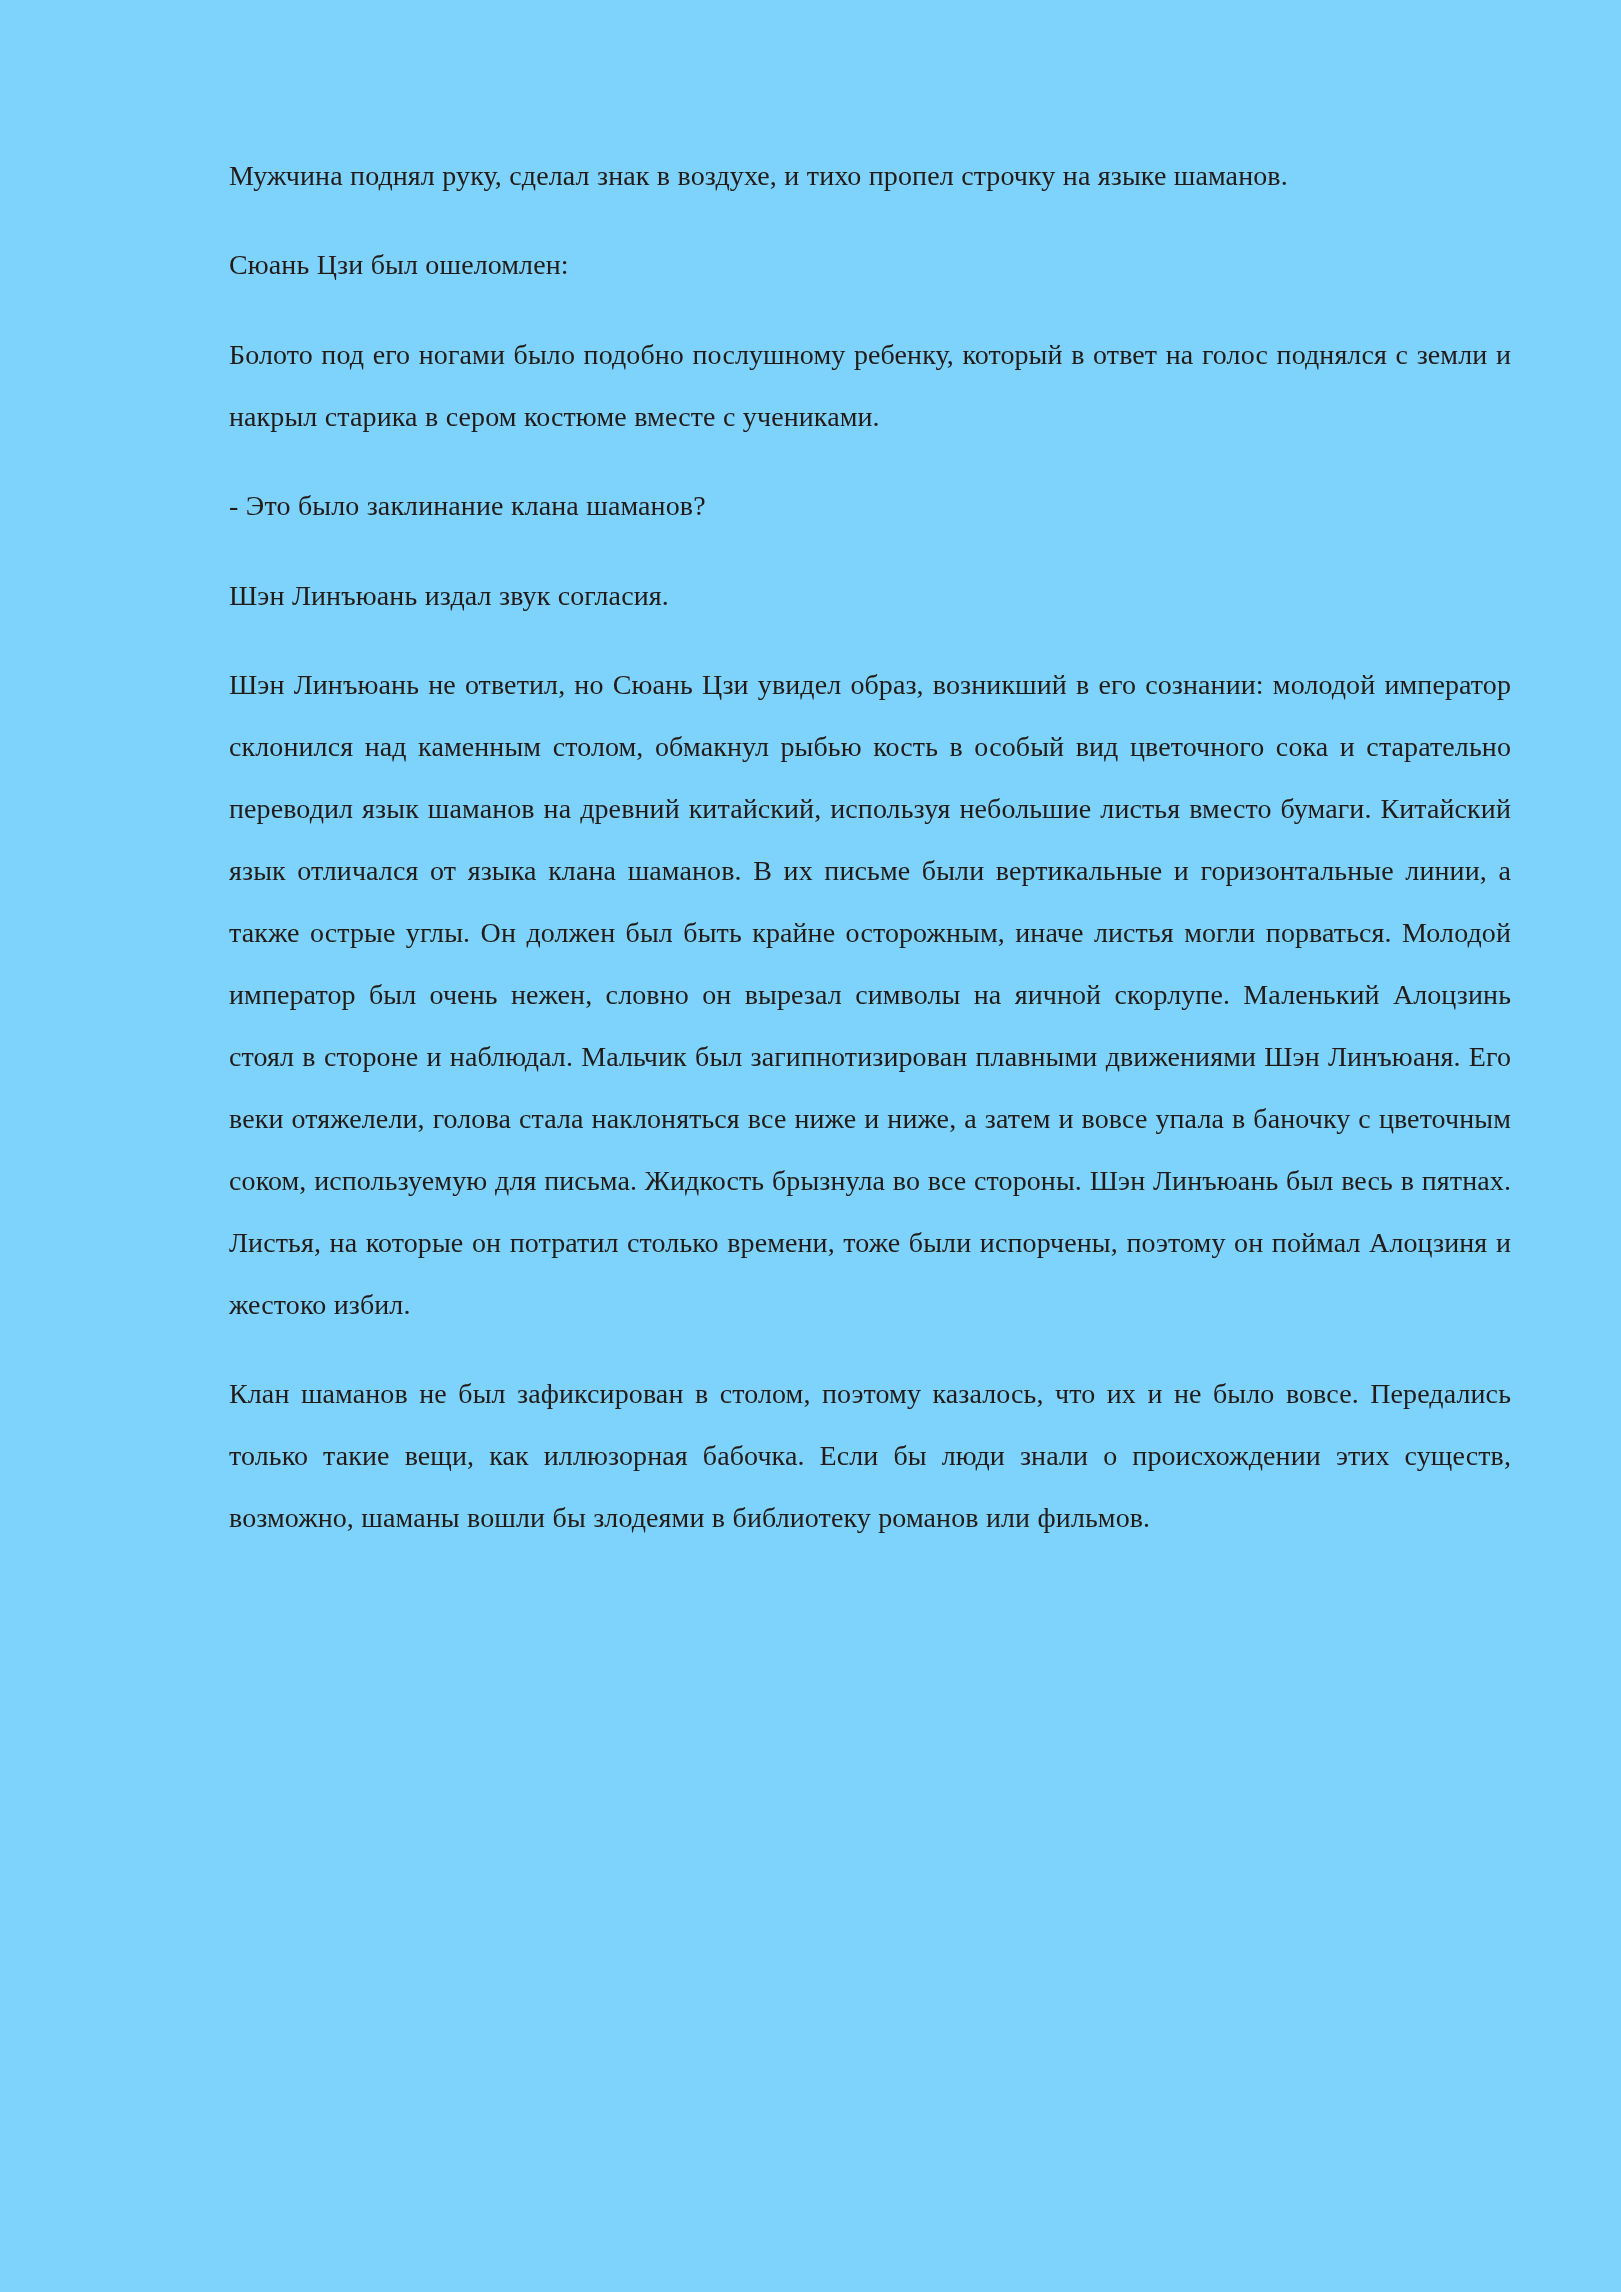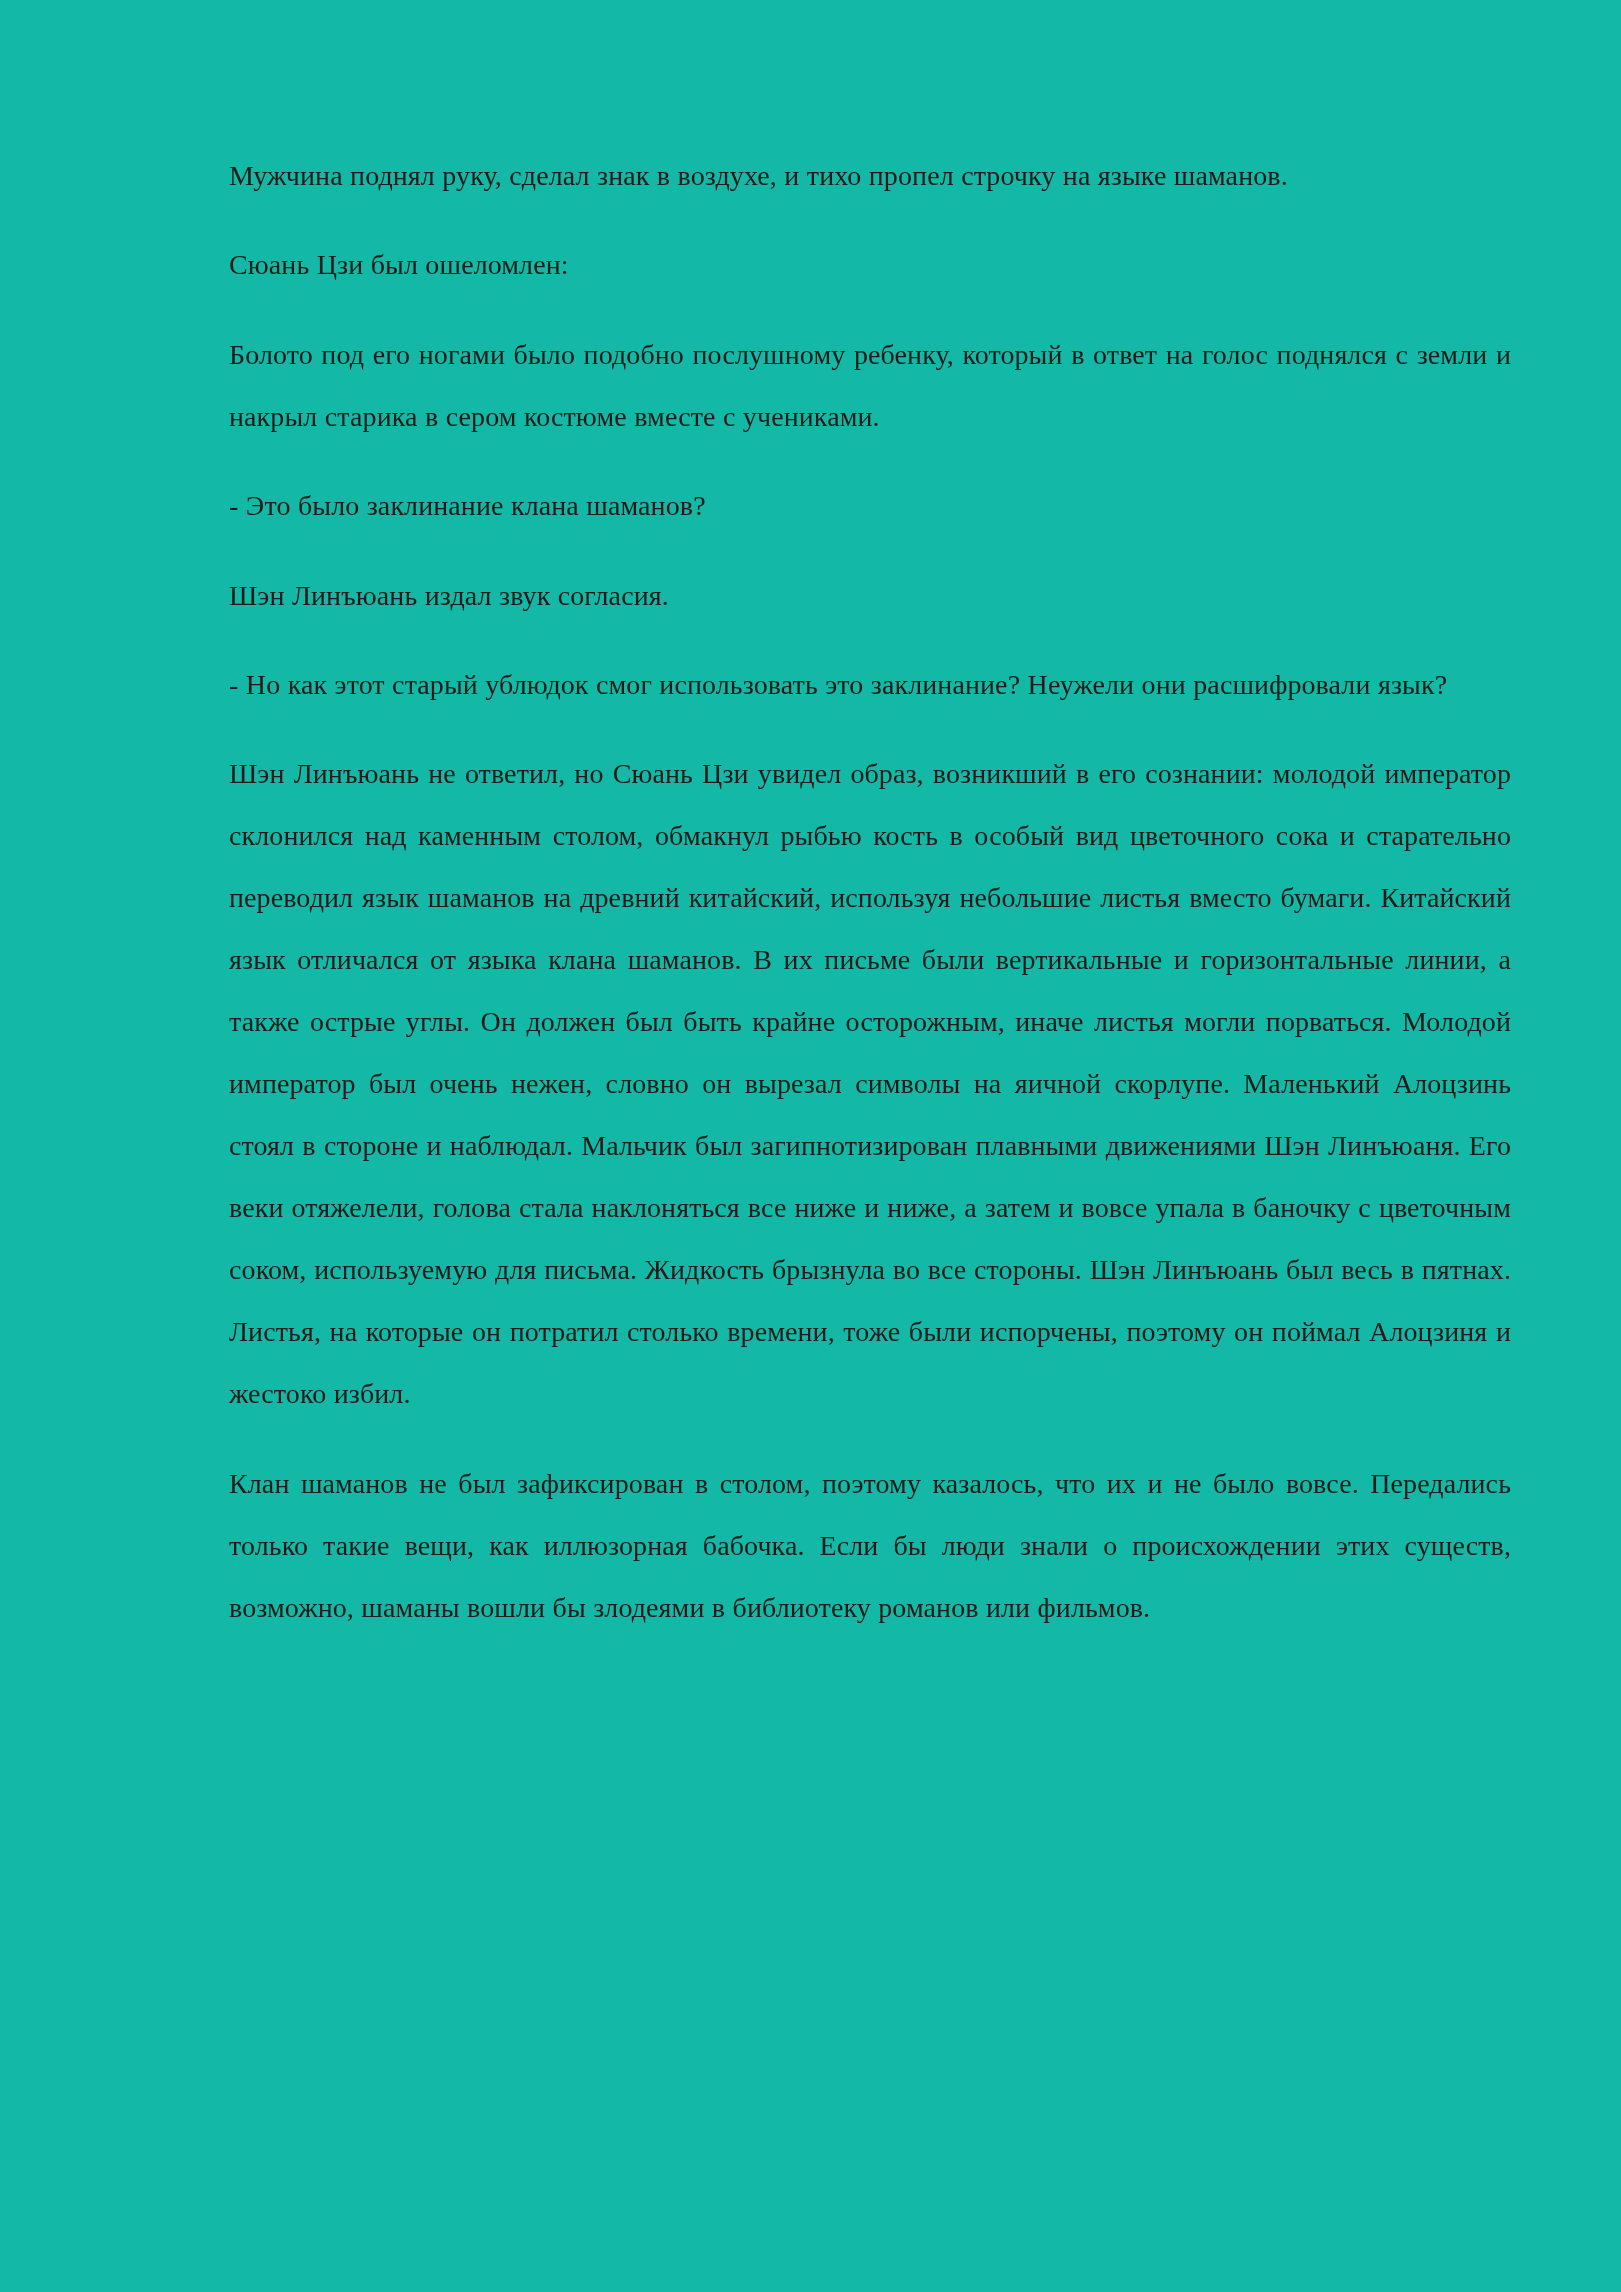--- a/index.html
+++ b/index.html
@@ -12,21 +12,21 @@
     height: 2293px;
     background: #fae5d8;
     font-family: "Liberation Serif", "DejaVu Serif", serif;
     color: #231b18;
     overflow: hidden;
   }
   .page {
     position: relative;
     width: 1621px;
     height: 2293px;
-    background: #14b8a6;
+    background: #7dd3fc;
     box-sizing: border-box;
   }
   .content {
     position: absolute;
     left: 229px;
     top: 145px;
     width: 1282px;
   }
   .para {
     font-size: 28px;
@@ -45,18 +45,17 @@
 </head>
 <body>
 
 <div class="page">
   <div class="content">
     <p class="para">Мужчина поднял руку, сделал знак в воздухе, и тихо пропел строчку на языке шаманов.</p>
     <p class="para">Сюань Цзи был ошеломлен:</p>
     <p class="para">Болото под его ногами было подобно послушному ребенку, который в ответ на голос поднялся с земли и накрыл старика в сером костюме вместе с учениками.</p>
     <p class="para">- Это было заклинание клана шаманов?</p>
     <p class="para">Шэн Линъюань издал звук согласия.</p>
-    <p class="para">- Но как этот старый ублюдок смог использовать это заклинание? Неужели они расшифровали язык?</p>
     <p class="para">Шэн Линъюань не ответил, но Сюань Цзи увидел образ, возникший в его сознании: молодой император склонился над каменным столом, обмакнул рыбью кость в особый вид цветочного сока и старательно переводил язык шаманов на древний китайский, используя небольшие листья вместо бумаги. Китайский язык отличался от языка клана шаманов. В их письме были вертикальные и горизонтальные линии, а также острые углы. Он должен был быть крайне осторожным, иначе листья могли порваться. Молодой император был очень нежен, словно он вырезал символы на яичной скорлупе. Маленький Алоцзинь стоял в стороне и наблюдал. Мальчик был загипнотизирован плавными движениями Шэн Линъюаня. Его веки отяжелели, голова стала наклоняться все ниже и ниже, а затем и вовсе упала в баночку с цветочным соком, используемую для письма. Жидкость брызнула во все стороны. Шэн Линъюань был весь в пятнах. Листья, на которые он потратил столько времени, тоже были испорчены, поэтому он поймал Алоцзиня и жестоко избил.</p>
     <p class="para">Клан шаманов не был зафиксирован в столом, поэтому казалось, что их и не было вовсе. Передались только такие вещи, как иллюзорная бабочка. Если бы люди знали о происхождении этих существ, возможно, шаманы вошли бы злодеями в библиотеку романов или фильмов.</p>
   </div>
 </div>
 
 
 </body></html>

